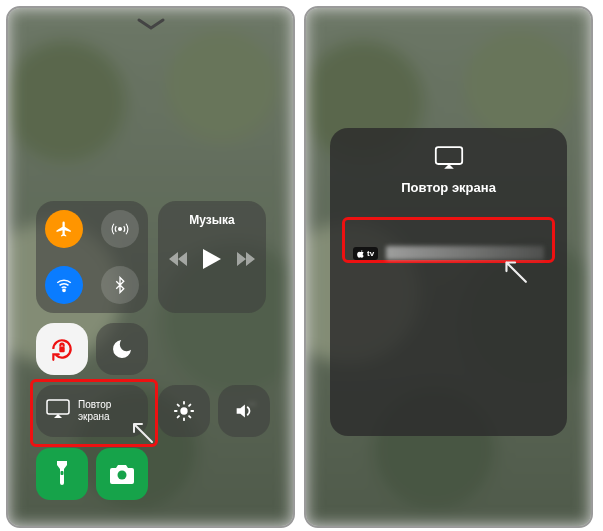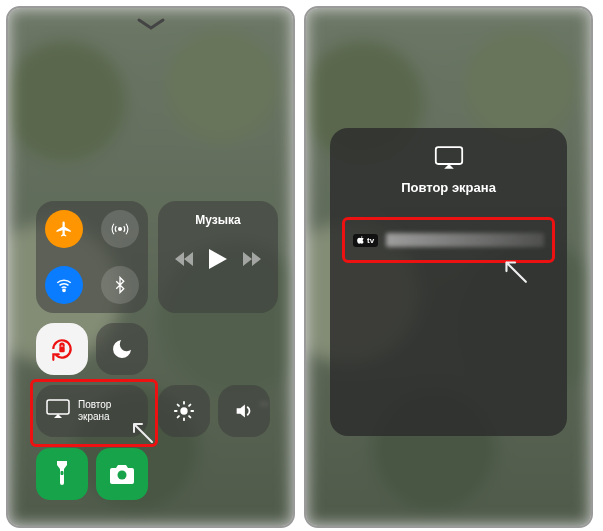--- a/index.html
+++ b/index.html
@@ -20,40 +20,40 @@
   .content{position:relative;width:100%;height:100%}
   .chevron{position:absolute;top:10px;left:50%;transform:translateX(-50%);color:#333}
   .tile{position:absolute;background:rgba(60,60,60,.55);border-radius:18px;backdrop-filter:blur(2px)}
   .tile.conn{left:28px;top:193px;width:112px;height:112px;display:grid;grid-template-columns:1fr 1fr;grid-template-rows:1fr 1fr}
   .circ{width:38px;height:38px;border-radius:50%;display:flex;align-items:center;justify-content:center;margin:auto}
   .circ svg{width:18px;height:18px}
   .air{background:#ff9500}
   .cell{background:rgba(255,255,255,.15)}
   .wifi{background:#0a7cff}
   .bt{background:rgba(255,255,255,.15)}
-  .tile.music{left:150px;top:193px;width:120px;height:112px;padding:8px 0 0;box-sizing:border-box;text-align:center;color:#fff}
+  .tile.music{left:150px;top:193px;width:108px;height:112px;padding:8px 0 0;box-sizing:border-box;text-align:center;color:#fff}
   .music-label{font-size:12px;font-weight:600;margin-top:4px}
   .music-ctrls{display:flex;justify-content:center;gap:16px;margin-top:22px;align-items:center}
   .row2{top:315px;height:52px}
   .tile.lock{left:28px;width:52px;background:#f4f4f4;display:flex;align-items:center;justify-content:center}
   .tile.dnd{left:88px;width:52px;display:flex;align-items:center;justify-content:center}
   .tile.mirror{left:28px;top:377px;width:112px;height:52px;display:flex;align-items:center;gap:8px;padding:0 10px;box-sizing:border-box;color:#fff}
   .mirror-label{font-size:10px;line-height:12px}
   .tile.bright{left:150px;top:377px;width:52px;height:52px;display:flex;align-items:center;justify-content:center}
   .tile.vol{left:210px;top:377px;width:52px;height:52px;display:flex;align-items:center;justify-content:center}
   .sq{position:absolute;width:52px;height:52px;border-radius:14px;display:flex;align-items:center;justify-content:center}
   .sq.flash{left:28px;top:440px;background:#16a34a}
   .sq.cam{left:88px;top:440px;background:#16a34a}
   .hl{position:absolute;border:3px solid #e11;border-radius:6px;pointer-events:none}
   .hl.mirror-hl{left:22px;top:371px;width:122px;height:62px}
   .arrow{position:absolute;color:#eee}
   
   .panel{position:absolute;left:24px;right:24px;top:120px;bottom:90px;background:rgba(44,44,44,.82);border-radius:18px;color:#fff;text-align:center;padding-top:18px;box-sizing:border-box}
   .panel-title{font-size:13px;font-weight:600;margin-top:6px}
-  .device-row{margin:22px 12px 0;height:40px;border-radius:6px;border:3px solid #e11;display:flex;align-items:center;padding:0 8px;gap:8px}
+  .device-row{margin:22px 12px 0;height:40px;border-radius:6px;border:3px solid #e11;display:flex;align-items:flex-end;padding:0 8px;gap:8px}
   .atv-badge{background:#111;color:#fff;font-size:8px;font-weight:700;border-radius:3px;padding:2px 4px;display:inline-flex;align-items:center;gap:2px}
   .blur-name{flex:1;height:14px;background:linear-gradient(90deg,rgba(200,200,200,.7),rgba(120,120,120,.4));filter:blur(2px);border-radius:2px}
   .ap-ind{position:absolute;top:195px;right:8px;color:rgba(255,255,255,.6)}
 </style>
 </head>
 <body>
 
 <div class="page">
 
   <div class="phone left">

